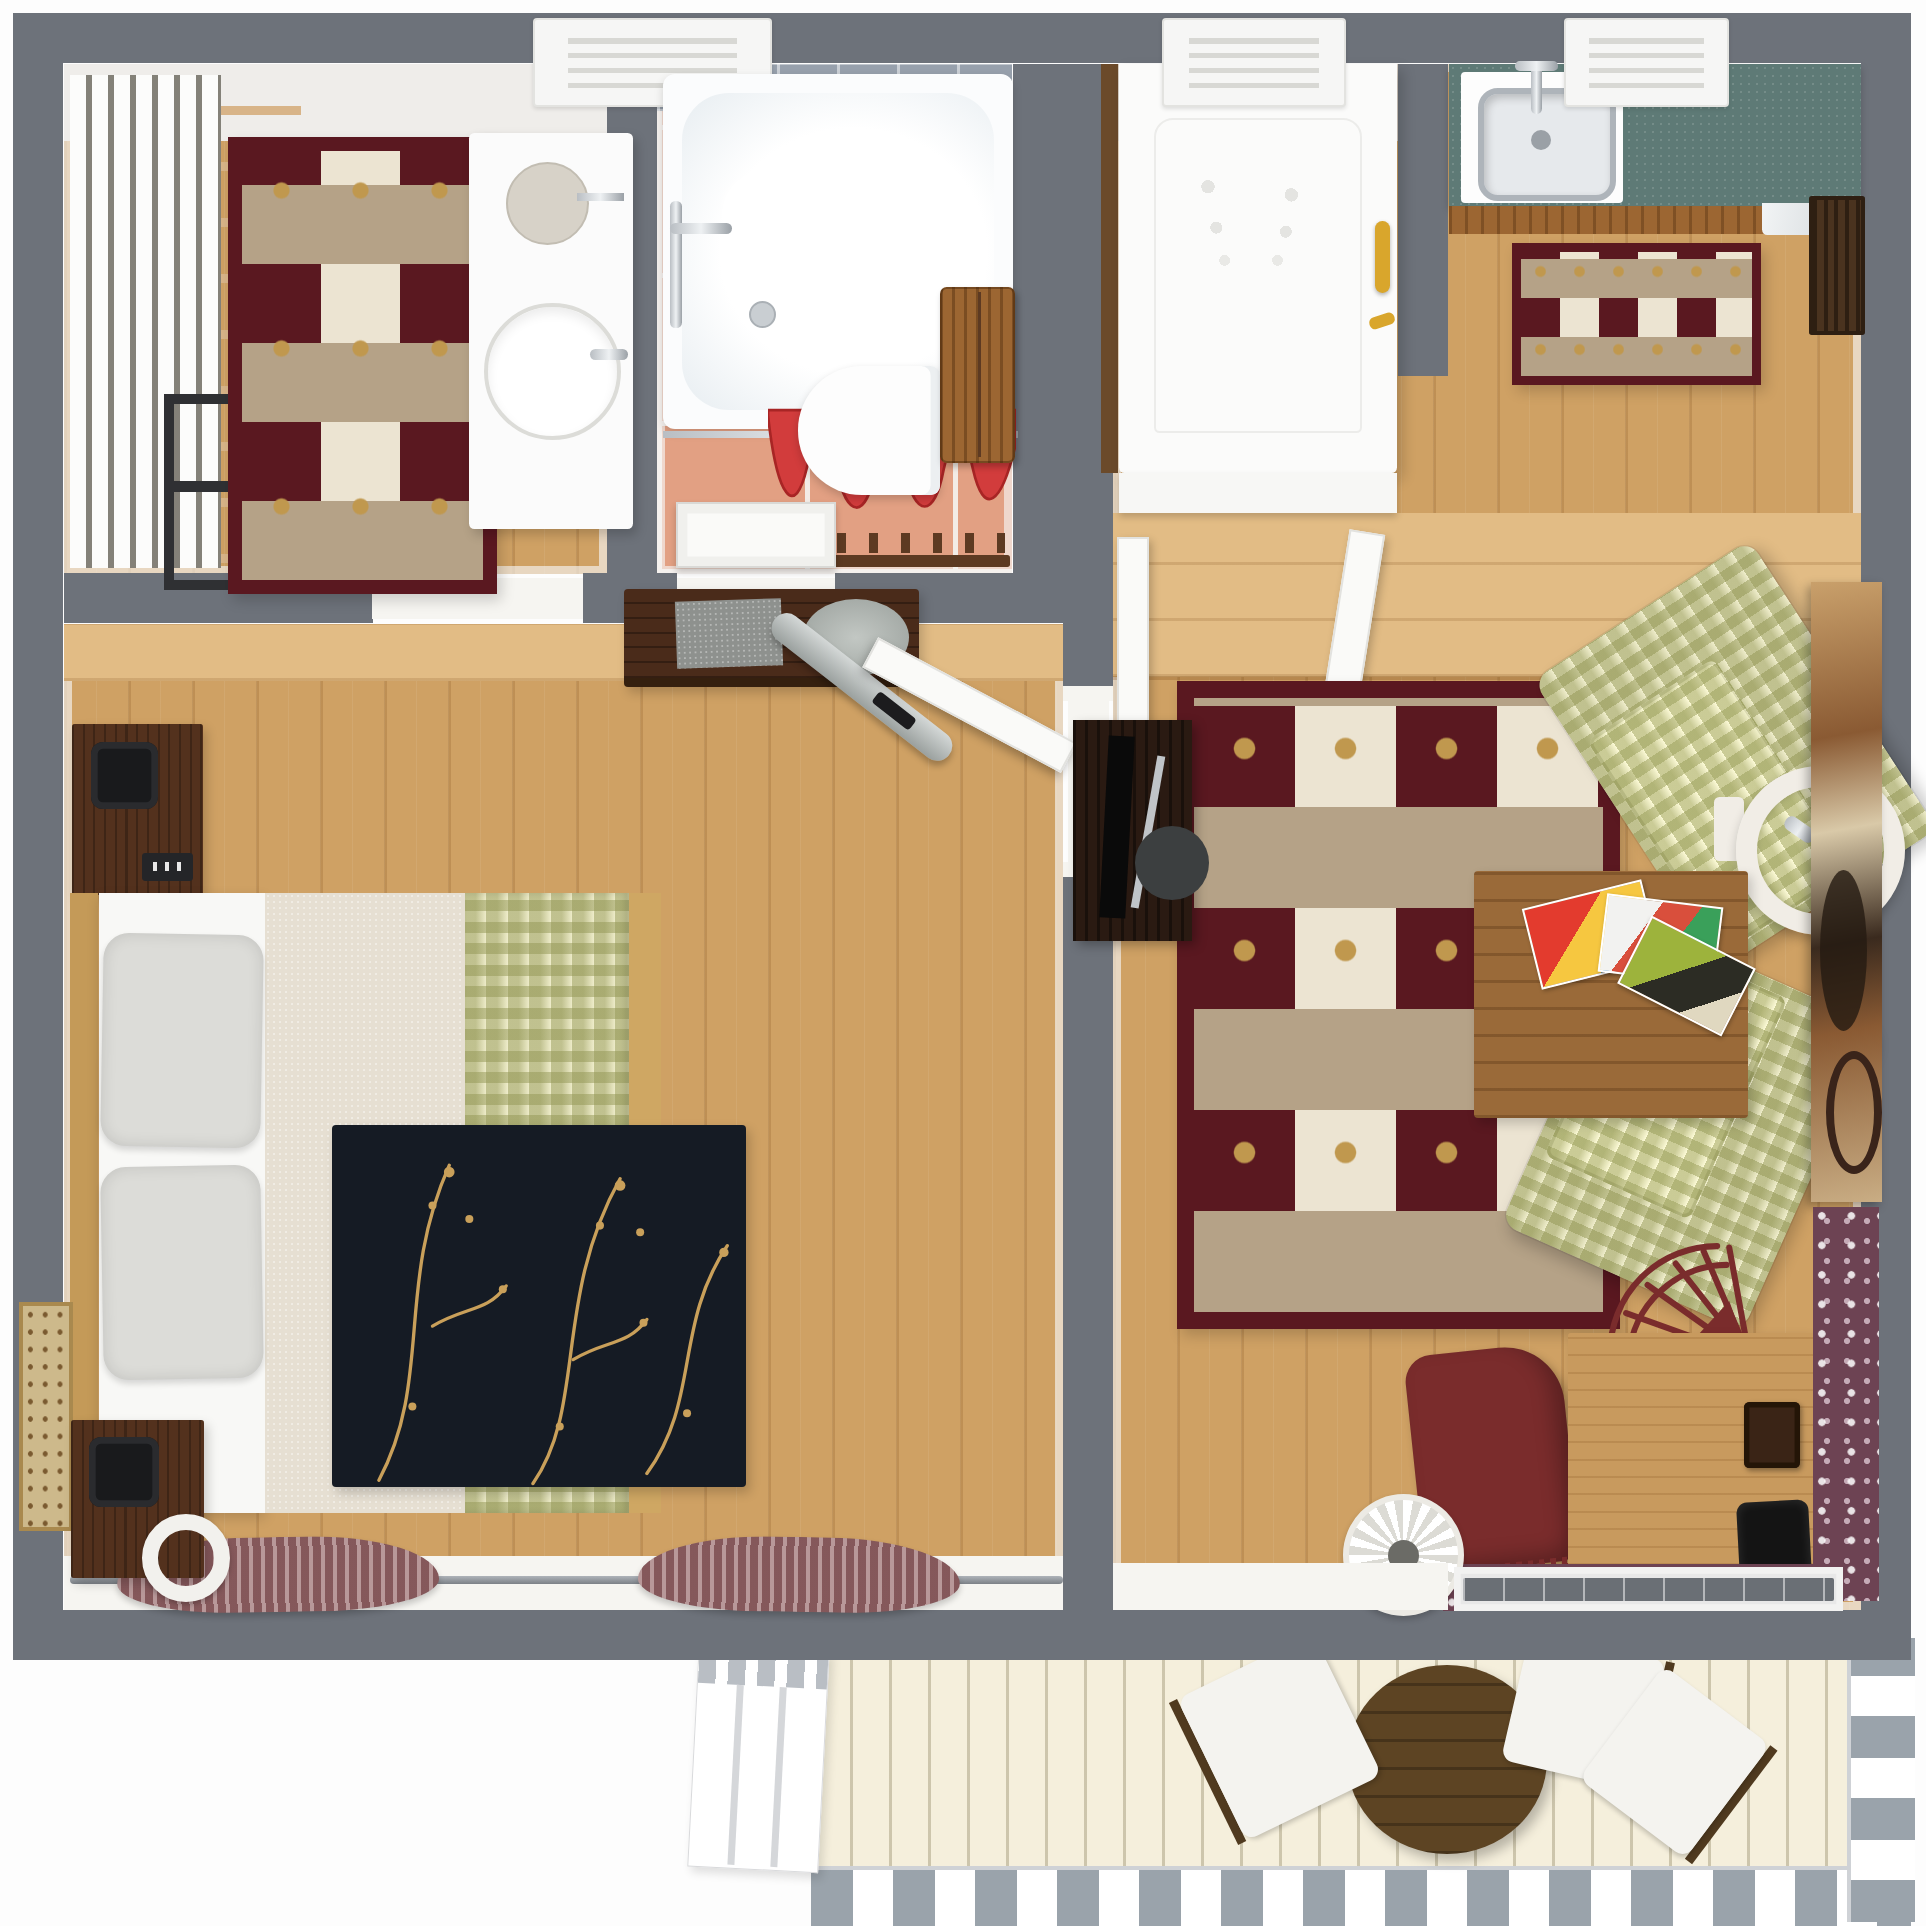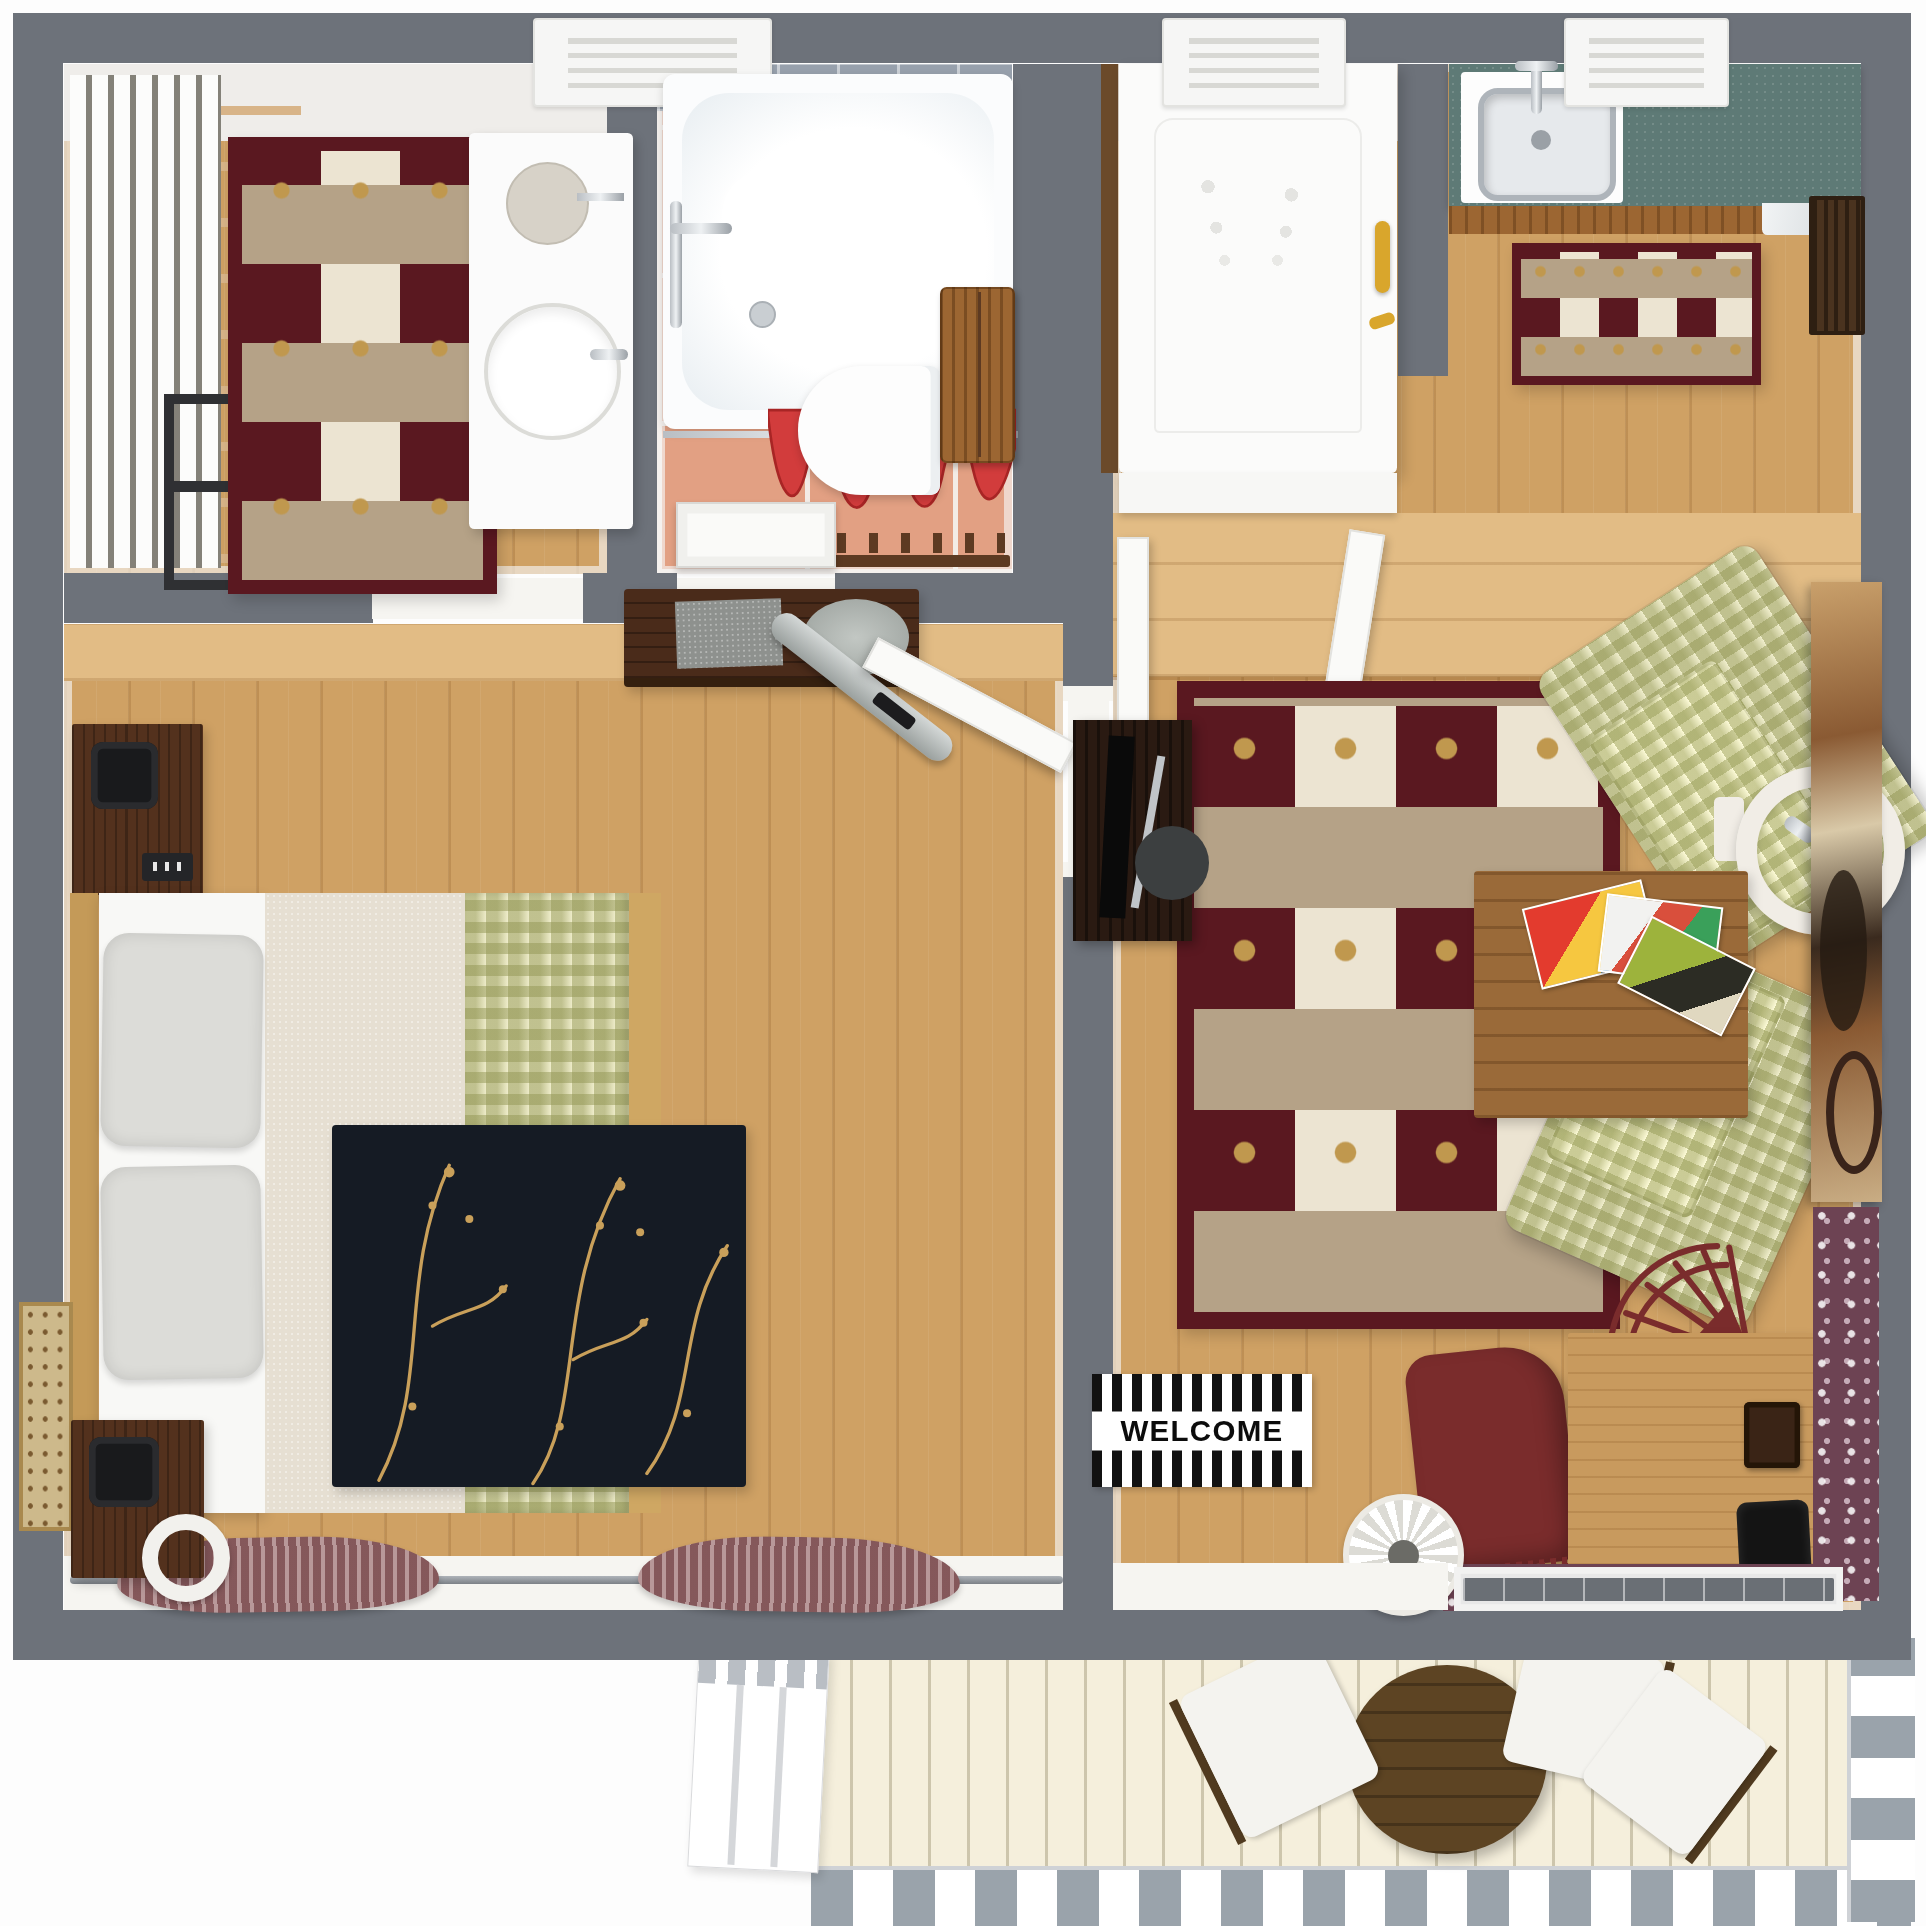--- a/index.html
+++ b/index.html
@@ -267,23 +267,20 @@
     <path d="M150,150 L226,184 L196,100 Z" fill="var(--maroonChair,#7a2c2c)"></path>
   </svg>
   <div class="abs" style="left:1414px;top:1349px;width:156px;height:219px;background:var(--maroonChair,#7a2c2c);border-radius:27px 60px 20px 40px;transform:rotate(-6deg);box-shadow:4px 5.4px 9.4px rgba(0,0,0,.3), inset -12px -9.4px 20px rgba(0,0,0,.25);">
     <div class="abs" style="left:0;bottom:-12px;width:100%;height:16px;background:repeating-linear-gradient(90deg,var(--maroonChair,#7a2c2c) 0 5.4px,rgba(0,0,0,0) 5.4px 11.4px);"></div>
   </div>
   <div class="abs shadow" style="left:1568px;top:1333px;width:245px;height:232px;background:var(--deskLight,#c89a5e);background-image:repeating-linear-gradient(0deg,rgba(120,70,20,.18) 0 2px,rgba(0,0,0,0) 2px 17.4px);border-radius:2.7px;"></div>
   <div class="abs" style="left:1744px;top:1402px;width:56px;height:66px;background:#3a2416;border-radius:5.4px;box-shadow:inset 0 0 0 5.4px #241507, 2px 2.7px 5.4px rgba(0,0,0,.35);"></div>
   <div class="abs" style="left:1738px;top:1501px;width:72px;height:79px;background:#141414;border-radius:10.7px;transform:rotate(-3deg);box-shadow:inset 0 0 12px rgba(255,255,255,.12);"></div>
   <div class="abs paisley" style="left:1813px;top:1207px;width:66px;height:394px;"></div>
   <div class="abs paisley" style="left:1443px;top:1564px;width:397px;height:47px;"></div>
-  <div class="abs mat-stripes" style="left:1092px;top:1374px;width:220px;height:113px;">
-    <div class="mat-label">WELCOME</div>
-  </div>
   <div class="abs" style="left:1343px;top:1494px;width:109px;height:110px;border-radius:50%;background:repeating-conic-gradient(#ffffff 0 10deg,#dcdbd5 10deg 20deg);border:6.7px solid #eceae4;box-shadow:0 3.4px 6.7px rgba(0,0,0,.2);">
     <div class="abs" style="left:50%;top:50%;width:31px;height:31px;margin:-15.4px 0 0 -15.4px;border-radius:50%;background:#6b6b66;"></div>
   </div>
   <div class="abs white" style="left:1113px;top:1563px;width:335px;height:47px;"></div>
   <div class="abs" style="left:1454px;top:1567px;width:389px;height:44px;background:#e8e8e8;box-shadow:inset 0 0 0 6.7px #f2f2f1;">
     <div class="abs" style="left:9.4px;top:10.7px;right:9.4px;height:23px;background:#6a6f75;background-image:repeating-linear-gradient(90deg,rgba(255,255,255,.5) 0 2px,rgba(0,0,0,0) 2px 40px);border-radius:2px;"></div>
   </div>
 
 </div>
 

